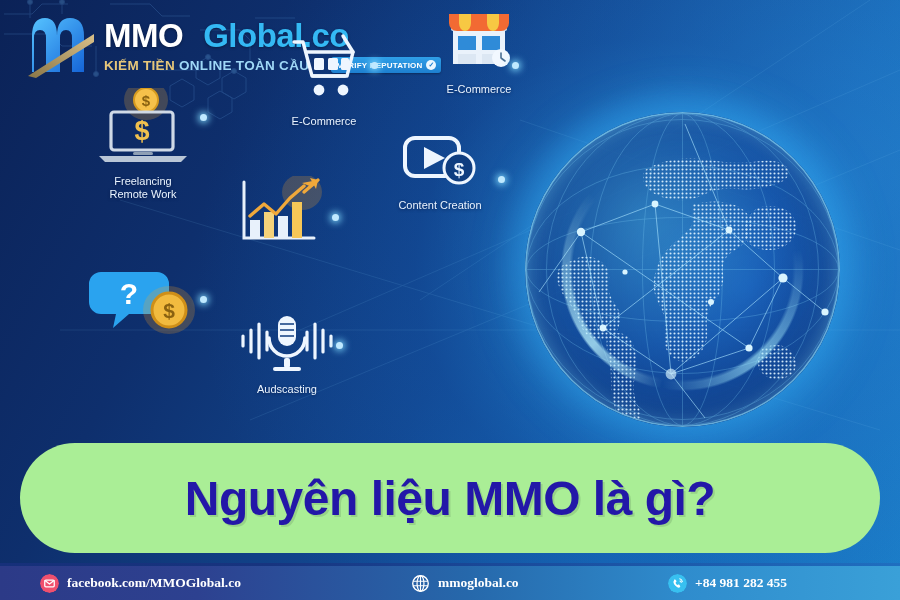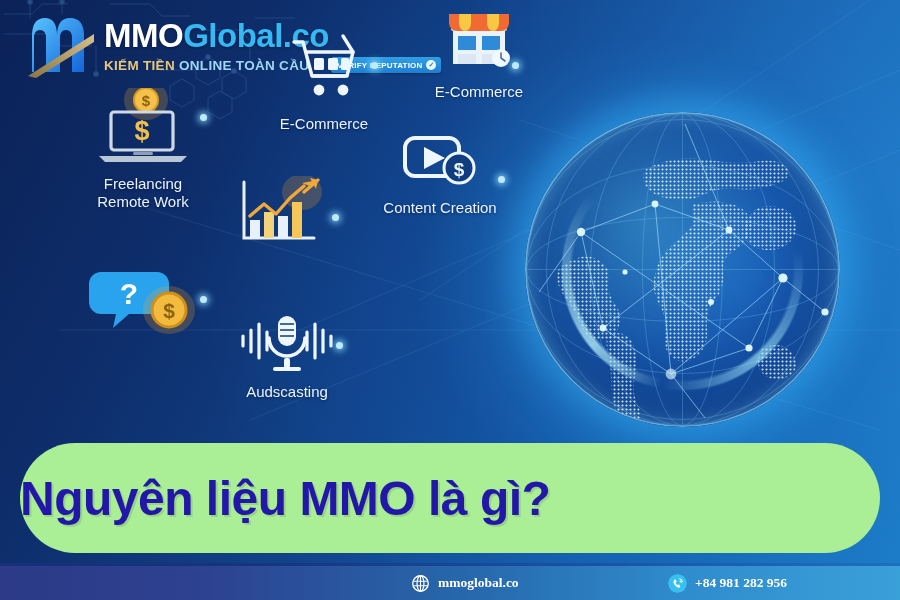--- a/index.html
+++ b/index.html
@@ -60,21 +60,21 @@
 
   
   .logo-block { position:absolute; left:12px; top:6px; width:360px; height:78px; }
   .logo-mark { position:absolute; left:4px; top:4px; width:84px; height:72px; }
   .brand { position:absolute; left:92px; top:13px; }
   .brand-title {
     font-size:33px; font-weight:bold; letter-spacing:-.5px; line-height:1;
     white-space:nowrap; text-shadow:0 1px 3px rgba(0,0,0,.35);
   }
   .brand-title .w { color:#ffffff; }
-  .brand-title .c { color:#34b9f4; }
+  .brand-title .c { color:#34b9f4;margin-left:20px; }
   .tagline-row {
     position:absolute; left:92px; top:51px;
     display:flex; align-items:center; gap:22px; white-space:nowrap;
   }
   .tagline { font-size:13.5px; font-weight:bold; letter-spacing:.3px; }
   .tagline .t1 { color:#e7c77a; }
   .tagline .t2 { color:#9fd8f7; }
   .verify-badge {
     display:inline-flex; align-items:center; gap:4px;
     background:linear-gradient(180deg,#2f9fe8,#1d7fd0);
@@ -84,35 +84,35 @@
   }
   .verify-check {
     width:10px; height:10px; border-radius:50%;
     background:#eaf7ff; color:#1d7fd0;
     font-size:7px; line-height:10px; text-align:center; font-weight:bold;
   }
 
   
   .node { position:absolute; text-align:center; }
   .node .label {
-    color:#eaf4ff; font-size:15px; line-height:1.18; font-weight:400;
+    color:#eaf4ff; font-size:11px; line-height:1.18; font-weight:400;
     text-shadow:0 1px 3px rgba(0,20,60,.6); white-space:pre-line;
   }
   .node .art { position:relative; margin:0 auto 5px; }
 
   .dot {
     position:absolute; width:7px; height:7px; border-radius:50%;
     background:#bfe9ff; box-shadow:0 0 7px 2px rgba(130,220,255,.9);
   }
 
   
   .banner {
     position:absolute; left:20px; top:443px; width:860px; height:110px;
     background:#aaee96; border-radius:56px;
-    display:flex; align-items:center; 
+    display:flex; align-items:center; justify-content:center;
   }
   .banner-text {
     color:#2317a8; font-size:48px; font-weight:bold; letter-spacing:-.5px;
     text-shadow:2px 2px 0 rgba(120,170,110,.38);
     white-space:nowrap;
   }
 
   
   .footer {
     position:absolute; left:0; bottom:0; width:900px; height:34px;
@@ -379,37 +379,45 @@
     <div class="dot" style="left:108px; top:30px;"></div>
   </div>
 
   <div class="banner">
     <div class="banner-text">Nguyên liệu MMO là gì?</div>
   </div>
 
   <div class="footer-top-line"></div>
   <div class="footer">
 
+    <div class="f-item" style="left:40px;">
+      <svg class="f-ico" viewBox="0 0 22 22">
+        <circle cx="11" cy="11" r="11" fill="#f0506e"></circle>
+        <rect x="5.5" y="7" width="11" height="8" rx="1.3" fill="none" stroke="#fff" stroke-width="1.5"></rect>
+        <path d="M5.8 7.6 L11 11.6 L16.2 7.6" fill="none" stroke="#fff" stroke-width="1.5" stroke-linecap="round" stroke-linejoin="round"></path>
+      </svg>
+      <span class="txt">facebook.com/MMOGlobal.co</span>
+    </div>
 
     <div class="f-item" style="left:411px;">
       <svg class="f-ico" viewBox="0 0 22 22">
         <circle cx="11" cy="11" r="9" fill="none" stroke="#fff" stroke-width="1.6"></circle>
         <ellipse cx="11" cy="11" rx="4" ry="9" fill="none" stroke="#fff" stroke-width="1.4"></ellipse>
         <path d="M2.4 8.4 h17.2M2.4 13.6 h17.2M11 2 v18" stroke="#fff" stroke-width="1.3" fill="none"></path>
       </svg>
       <span class="txt">mmoglobal.co</span>
     </div>
 
     <div class="f-item" style="left:668px;">
       <svg class="f-ico" viewBox="0 0 22 22">
         <circle cx="11" cy="11" r="11" fill="#38c0f0"></circle>
         <path d="M7 6.6 c1.2-.9 2 .2 2.6 1.2 .5 .9 .1 1.3-.5 1.8 -.4 .4-.3 .9 .4 1.9 .8 1.1 1.4 1.3 1.9 1 .7-.4 1.2-.6 1.9 .2 .8 1 1.4 1.9 .4 2.7 -1.4 1.1-3.6-.1-5.4-2 -1.8-2-2.8-4.4-1.3-5.8 z" fill="#fff"></path>
         <g fill="none" stroke="#fff" stroke-width="1.2" stroke-linecap="round">
           <path d="M13.6 5.6 a4.2 4.2 0 0 1 3 3.2"></path>
           <path d="M13.9 8.2 a2 2 0 0 1 1.4 1.5"></path>
         </g>
       </svg>
-      <span class="txt">+84 981 282 956</span>
+      <span class="txt">+84 981 282 455</span>
     </div>
 
   </div>
 
 </div>
 
 </body></html>

